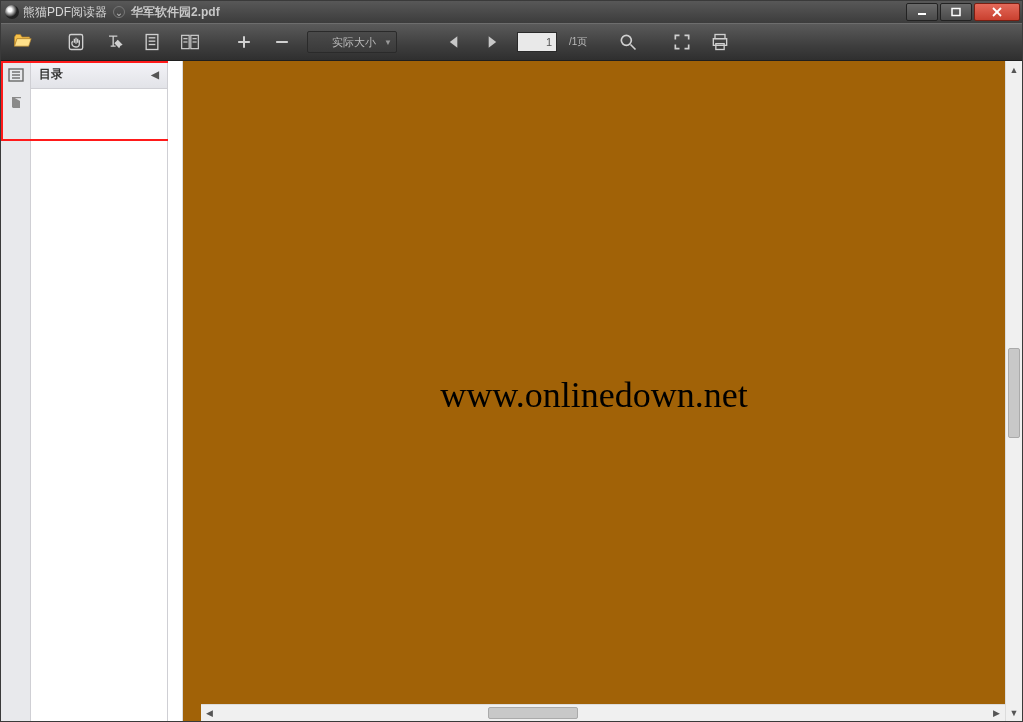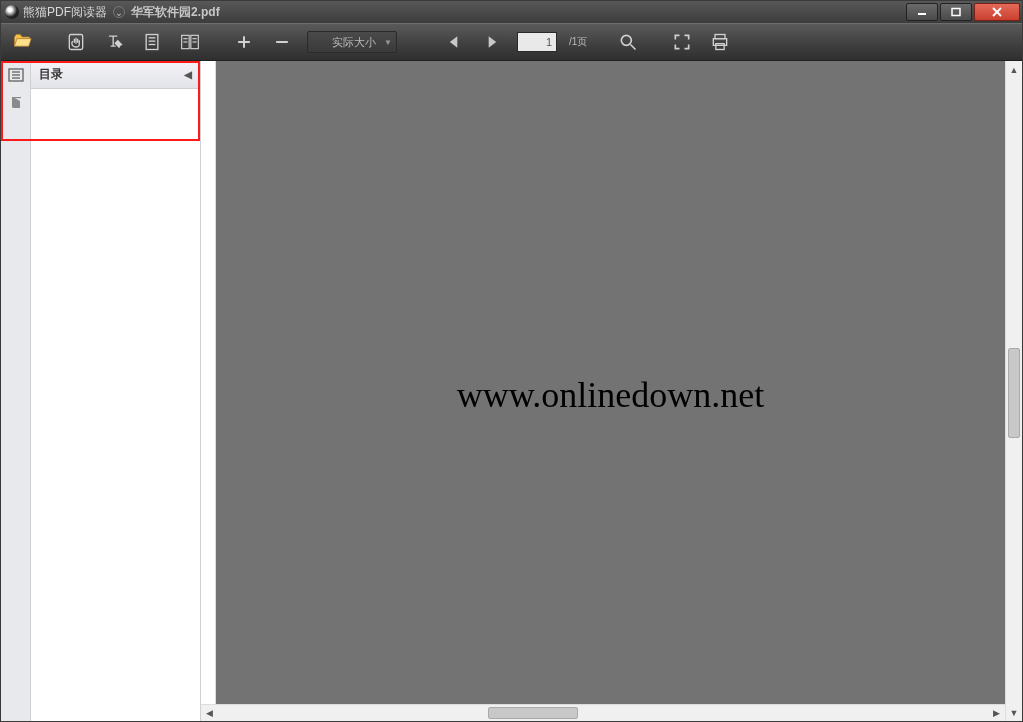--- a/index.html
+++ b/index.html
@@ -24,29 +24,29 @@
 .zoom-select .tri { font-size: 8px; color: #999; margin-left: 8px; }
 .page-input { width: 40px; height: 20px; background: #e9e9e9; border: 1px solid #2a2a2a; text-align: right; padding-right: 4px; font-size: 11px; color: #555; }
 .page-total { color: #bbb; font-size: 10px; }
 .toolbar .gap-sm { width: 4px; }
 .toolbar .gap-md { width: 20px; }
 
 
 .main { display: flex; height: calc(722px - 22px - 38px - 2px); position: relative; }
 .side-tabs { width: 30px; background: #e8e9ec; border-right: 1px solid #cfcfd4; display: flex; flex-direction: column; align-items: center; padding-top: 6px; gap: 12px; }
 .side-tabs .tab-ic { width: 16px; height: 16px; color: #6a6a6a; cursor: pointer; }
-.side-panel { width: 170px; background: #fff; border-right: 1px solid #cfcfd4; }
+.side-panel { width: 137px; background: #fff; border-right: 1px solid #cfcfd4; }
 .side-head { height: 28px; background: linear-gradient(#f4f4f8,#e2e3e8); border-bottom: 1px solid #cfcfd4; display: flex; align-items: center; padding: 0 8px; font-size: 12px; color: #333; font-weight: bold; justify-content: space-between; }
 .side-head .collapse { font-size: 10px; color: #555; }
 .side-body { height: calc(100% - 28px); background: #fff; }
 
 .highlight-box { position: absolute; left: 0px; top: 0px; width: 199px; height: 80px; border: 2px solid #ff1a1a; pointer-events: none; }
 
 .viewer { flex: 1; background: #fff; position: relative; overflow: hidden; }
-.page-canvas { position: absolute; left: 14px; top: 0; right: 0; bottom: 0; background: #737373; border-left: 1px solid #dcdcdc; }
+.page-canvas { position: absolute; left: 14px; top: 0; right: 0; bottom: 0; background: #a16207; border-left: 1px solid #dcdcdc; }
 .watermark { position: absolute; left: 50%; top: 50%; transform: translate(-50%, -40%); font-family: "Times New Roman", serif; font-size: 36px; color: #000; }
 .vertical-text { position: absolute; left: 73px; bottom: -14px; writing-mode: vertical-rl; font-family: "SimSun", serif; font-size: 14px; color: #222; letter-spacing: 4px; }
 
 .vscroll { width: 17px; background: #f0f0f0; border-left: 1px solid #dcdcdc; display: flex; flex-direction: column; }
 .vscroll .arrow { height: 17px; display: flex; align-items: center; justify-content: center; font-size: 9px; color: #555; }
 .vscroll .track { flex: 1; position: relative; }
 .vscroll .thumb { position: absolute; left: 2px; right: 2px; top: 270px; height: 90px; background: #c8c8c8; border: 1px solid #aaa; border-radius: 2px; }
 
 .hscroll { position: absolute; left: 200px; right: 17px; bottom: 0; height: 17px; background: #f0f0f0; border-top: 1px solid #dcdcdc; display: flex; }
 .hscroll .arrow { width: 17px; display: flex; align-items: center; justify-content: center; font-size: 9px; color: #555; }

